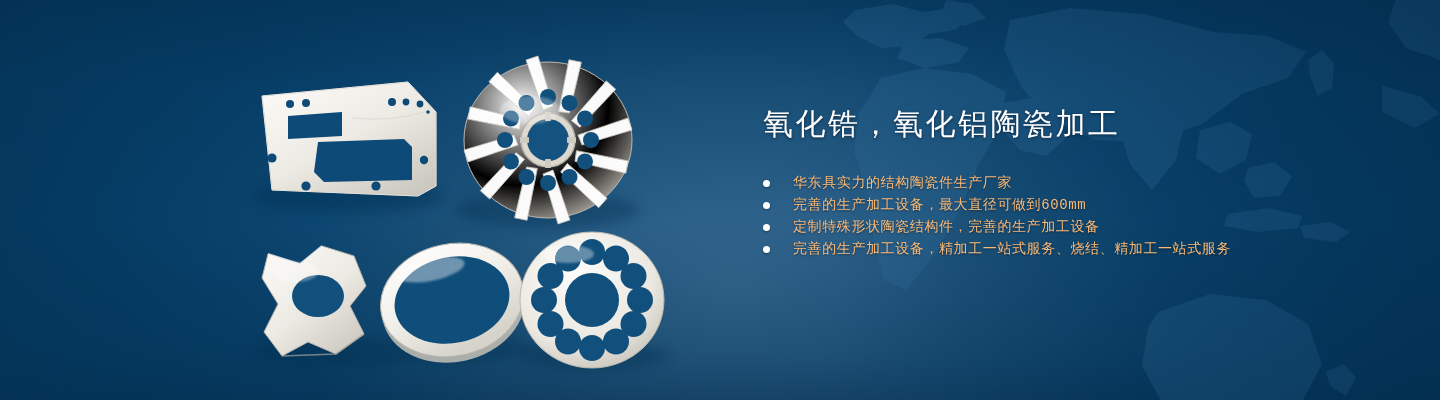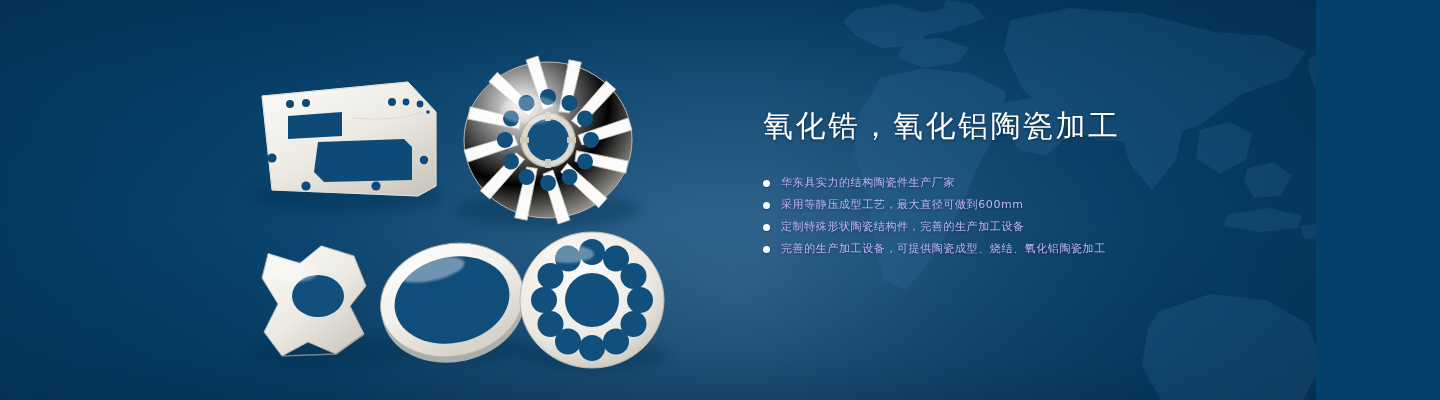--- a/index.html
+++ b/index.html
@@ -4,23 +4,24 @@
 <style>
   * { margin:0; padding:0; box-sizing:border-box; }
   html, body {
     width:1440px; height:400px; overflow:hidden;
     background:#04406c;
     font-family:"DejaVu Sans","Liberation Sans",sans-serif;
   }
 
   #banner {
     position:relative;
-    width:1316px; height:400px;
+    width:1440px; height:400px;
     overflow:hidden;
     background:#06436f;
+    font-family:Liberation Mono, monospace;
   }
 
   
   .bg-base {
     position:absolute; inset:0;
     background:
       radial-gradient(ellipse 620px 430px at 735px 285px,
         #35688f 0%, #2a5f88 22%, #1a5179 48%, #0c4772 70%, #06436f 100%);
   }
   .bg-vert {
@@ -80,26 +81,27 @@
   }
   .dot {
     width:7px; height:7px;
     border-radius:50%;
     background:#ffffff;
     flex:0 0 auto;
     margin-right:11px;
     box-shadow:0 1px 2px rgba(0,10,25,.4);
   }
   .btext {
-    font-size:11px;
+    font-size:14px;
     line-height:22px;
     letter-spacing:.6px;
-    color:#c4b5fd;
+    color:#fdba74;
     white-space:nowrap;
     text-shadow:0 1px 2px rgba(0,12,28,.45);
+    margin-left:12px;
   }
 </style>
 </head>
 <body>
 
 <div id="banner">
 
   <div class="bg-base"></div>
   <div class="bg-vert"></div>
   <div class="bg-horiz"></div>
@@ -311,26 +313,26 @@
   <div class="copy">
     <div class="headline">氧化锆，氧化铝陶瓷加工</div>
 
     <div class="bullets">
       <div class="bullet">
         <span class="dot"></span>
         <span class="btext">华东具实力的结构陶瓷件生产厂家</span>
       </div>
       <div class="bullet">
         <span class="dot"></span>
-        <span class="btext">采用等静压成型工艺，最大直径可做到600mm</span>
+        <span class="btext">完善的生产加工设备，最大直径可做到600mm</span>
       </div>
       <div class="bullet">
         <span class="dot"></span>
         <span class="btext">定制特殊形状陶瓷结构件，完善的生产加工设备</span>
       </div>
       <div class="bullet">
         <span class="dot"></span>
-        <span class="btext">完善的生产加工设备，可提供陶瓷成型、烧结、氧化铝陶瓷加工</span>
+        <span class="btext">完善的生产加工设备，精加工一站式服务、烧结、精加工一站式服务</span>
       </div>
     </div>
   </div>
 
 </div>
 
 </body></html>

